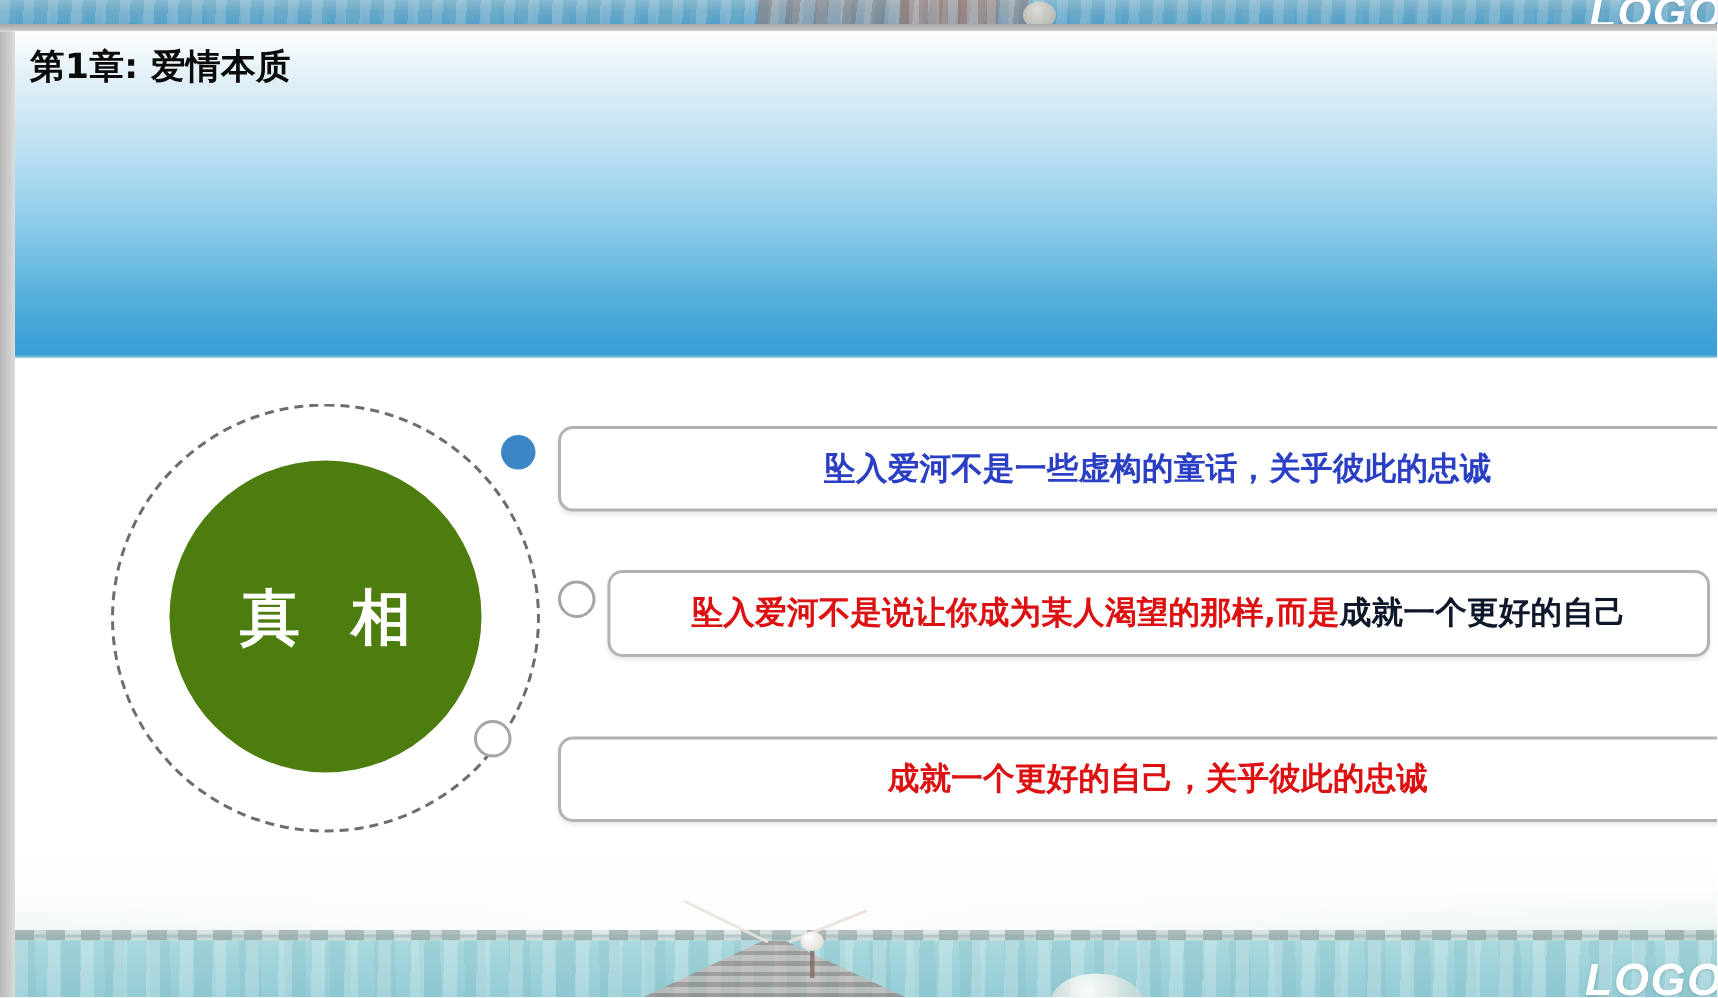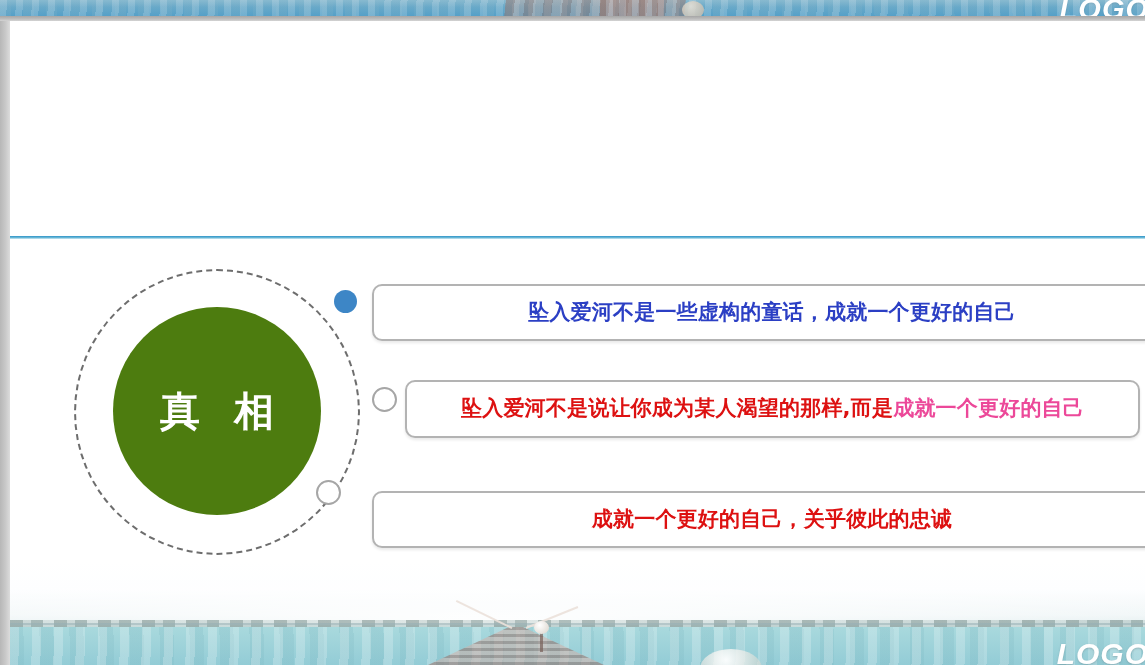--- a/index.html
+++ b/index.html
@@ -264,21 +264,21 @@
   .statement-text {
     font-size: 21px;
     font-weight: bold;
     white-space: nowrap;
     letter-spacing: 0.2px;
     font-family: "DejaVu Sans", "Liberation Sans", sans-serif;
     line-height: 1.2;
   }
   .t-blue { color: #2b3fc4; }
   .t-red  { color: #dd1111; text-align: right; }
-  .t-dark { color: #ec4899; }
+  .t-dark { color: #0f172a; }
 
   
   #slide-footer-scene {
     position: absolute;
     left: 0;
     top: 540px;
     width: 1135px;
     height: 104px;
     overflow: hidden;
     background: linear-gradient(180deg,
@@ -410,36 +410,39 @@
     <div class="sliver-pier2"></div>
     <div class="sliver-ball"></div>
     <div id="prev-slide-logo">LOGO</div>
   </div>
 
   <div id="slide-gap"></div>
   <div id="left-gutter"></div>
 
   <div id="current-slide">
 
+    <div id="slide-header">
+      <div id="slide-title">第1章: 爱情本质</div>
+    </div>
     <div id="slide-header-rule"></div>
 
     <div id="slide-body">
 
       <div id="orbit-ring"></div>
 
       <div id="truth-circle">
         <span id="truth-circle-label">真 相</span>
       </div>
 
       <div class="orbit-node" id="orbit-node-1"></div>
       <div class="orbit-node" id="orbit-node-2"></div>
       <div class="orbit-node" id="orbit-node-3"></div>
 
       <div class="statement-box" id="statement-box-1">
-        <span class="statement-text t-blue">坠入爱河不是一些虚构的童话，成就一个更好的自己</span>
+        <span class="statement-text t-blue">坠入爱河不是一些虚构的童话，关乎彼此的忠诚</span>
       </div>
 
       <div class="statement-box" id="statement-box-2">
         <span class="statement-text"><span class="t-red">坠入爱河不是说让你成为某人渴望的那样,而是</span><span class="t-dark">成就一个更好的自己</span></span>
       </div>
 
       <div class="statement-box" id="statement-box-3">
         <span class="statement-text t-red">成就一个更好的自己，关乎彼此的忠诚</span>
       </div>
 

